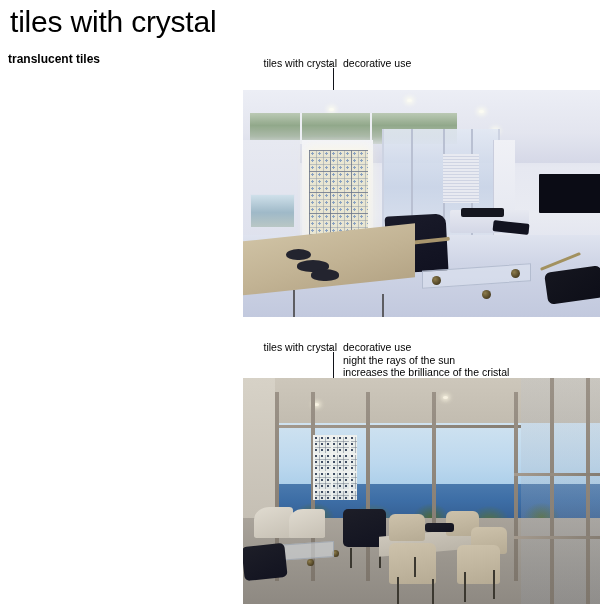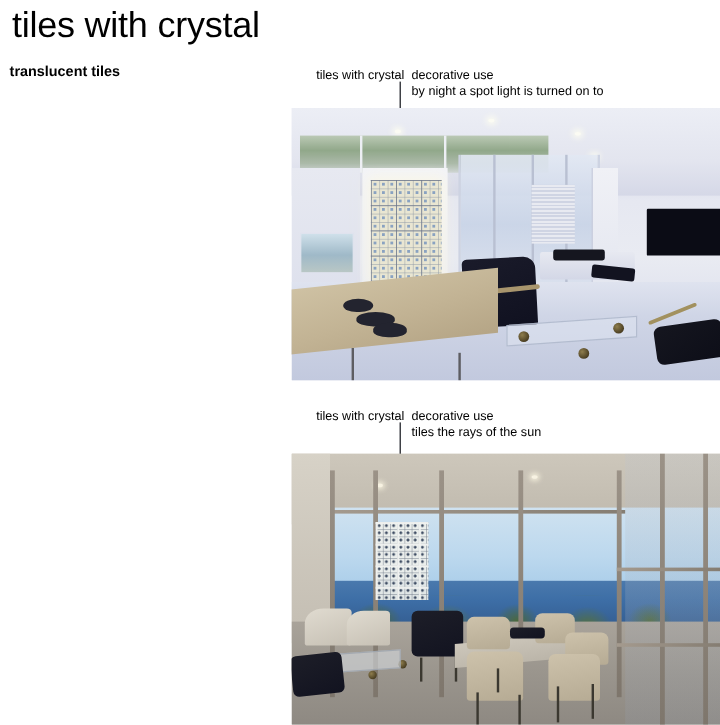--- a/index.html
+++ b/index.html
@@ -324,21 +324,20 @@
 
 <div class="page-title">tiles with crystal</div>
 
 <div class="page-subtitle">translucent tiles</div>
 
 <div class="callout" style="left:343px; top:57px;">
   <span class="caption-label">tiles with crystal</span>
   <span class="caption-dash">-</span>
   <span class="caption-body">
     <span>decorative use</span>
-    <span>by night a spot light is turned on to</span>
   </span>
 </div>
 
 <div class="leader-line" style="left:333px; top:68px; height:78px;"></div>
 
 <div class="photo" style="left:243px; top:90px; width:357px; height:227px;">
   <div class="photo-inner">
     <div class="p1-bg"></div>
     <div class="p1-ceiling"></div>
     <div class="p1-downlight" style="left:24%; top:8%;"></div>
@@ -378,21 +377,22 @@
     <div class="p1-chair-r"></div>
     <div class="p1-chair-r-arm"></div>
   </div>
 </div>
 
 <div class="callout" style="left:343px; top:341px;">
   <span class="caption-label">tiles with crystal</span>
   <span class="caption-dash">-</span>
   <span class="caption-body">
     <span>decorative use</span>
-    <span>tiles the rays of the sun</span>
+    <span>night the rays of the sun</span>
+    <span>increases the brilliance of the cristal</span>
   </span>
 </div>
 
 <div class="leader-line" style="left:333px; top:352px; height:76px;"></div>
 
 <div class="photo" style="left:243px; top:378px; width:357px; height:226px;">
   <div class="photo-inner">
     <div class="p2-bg"></div>
     <div class="p2-ceiling"></div>
     <div class="p2-downlight" style="left:5%; top:16%;"></div>

